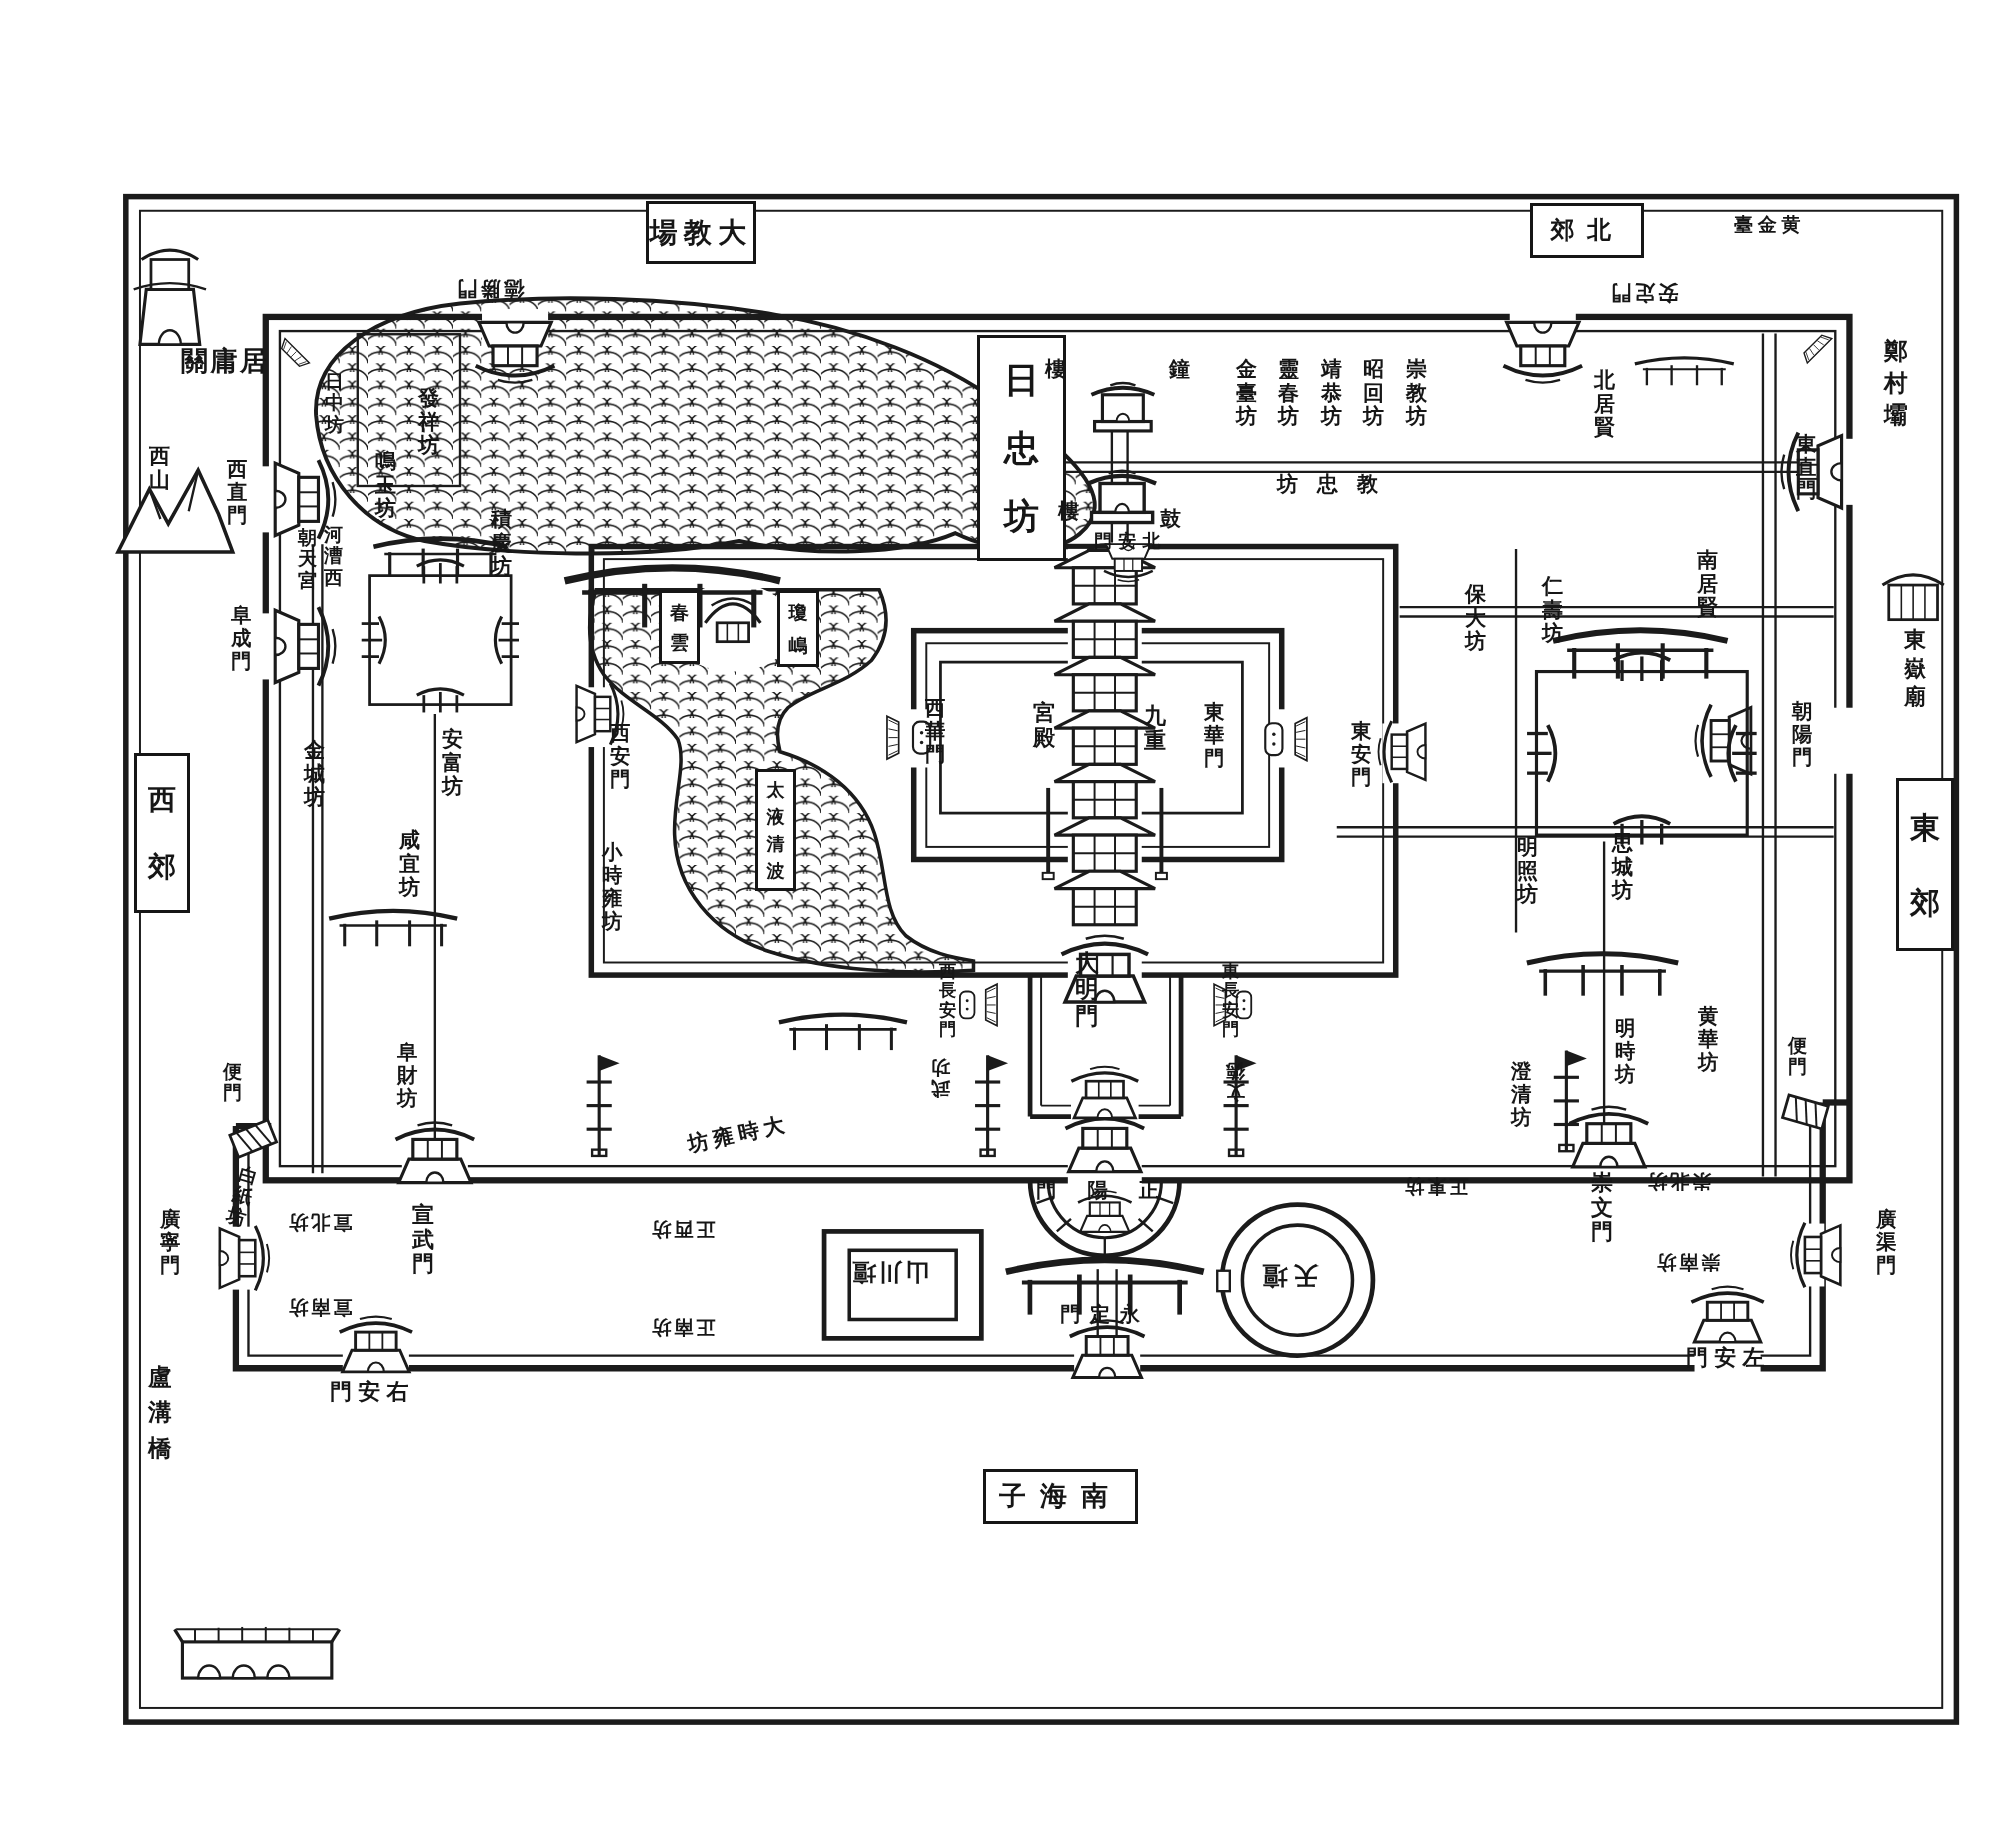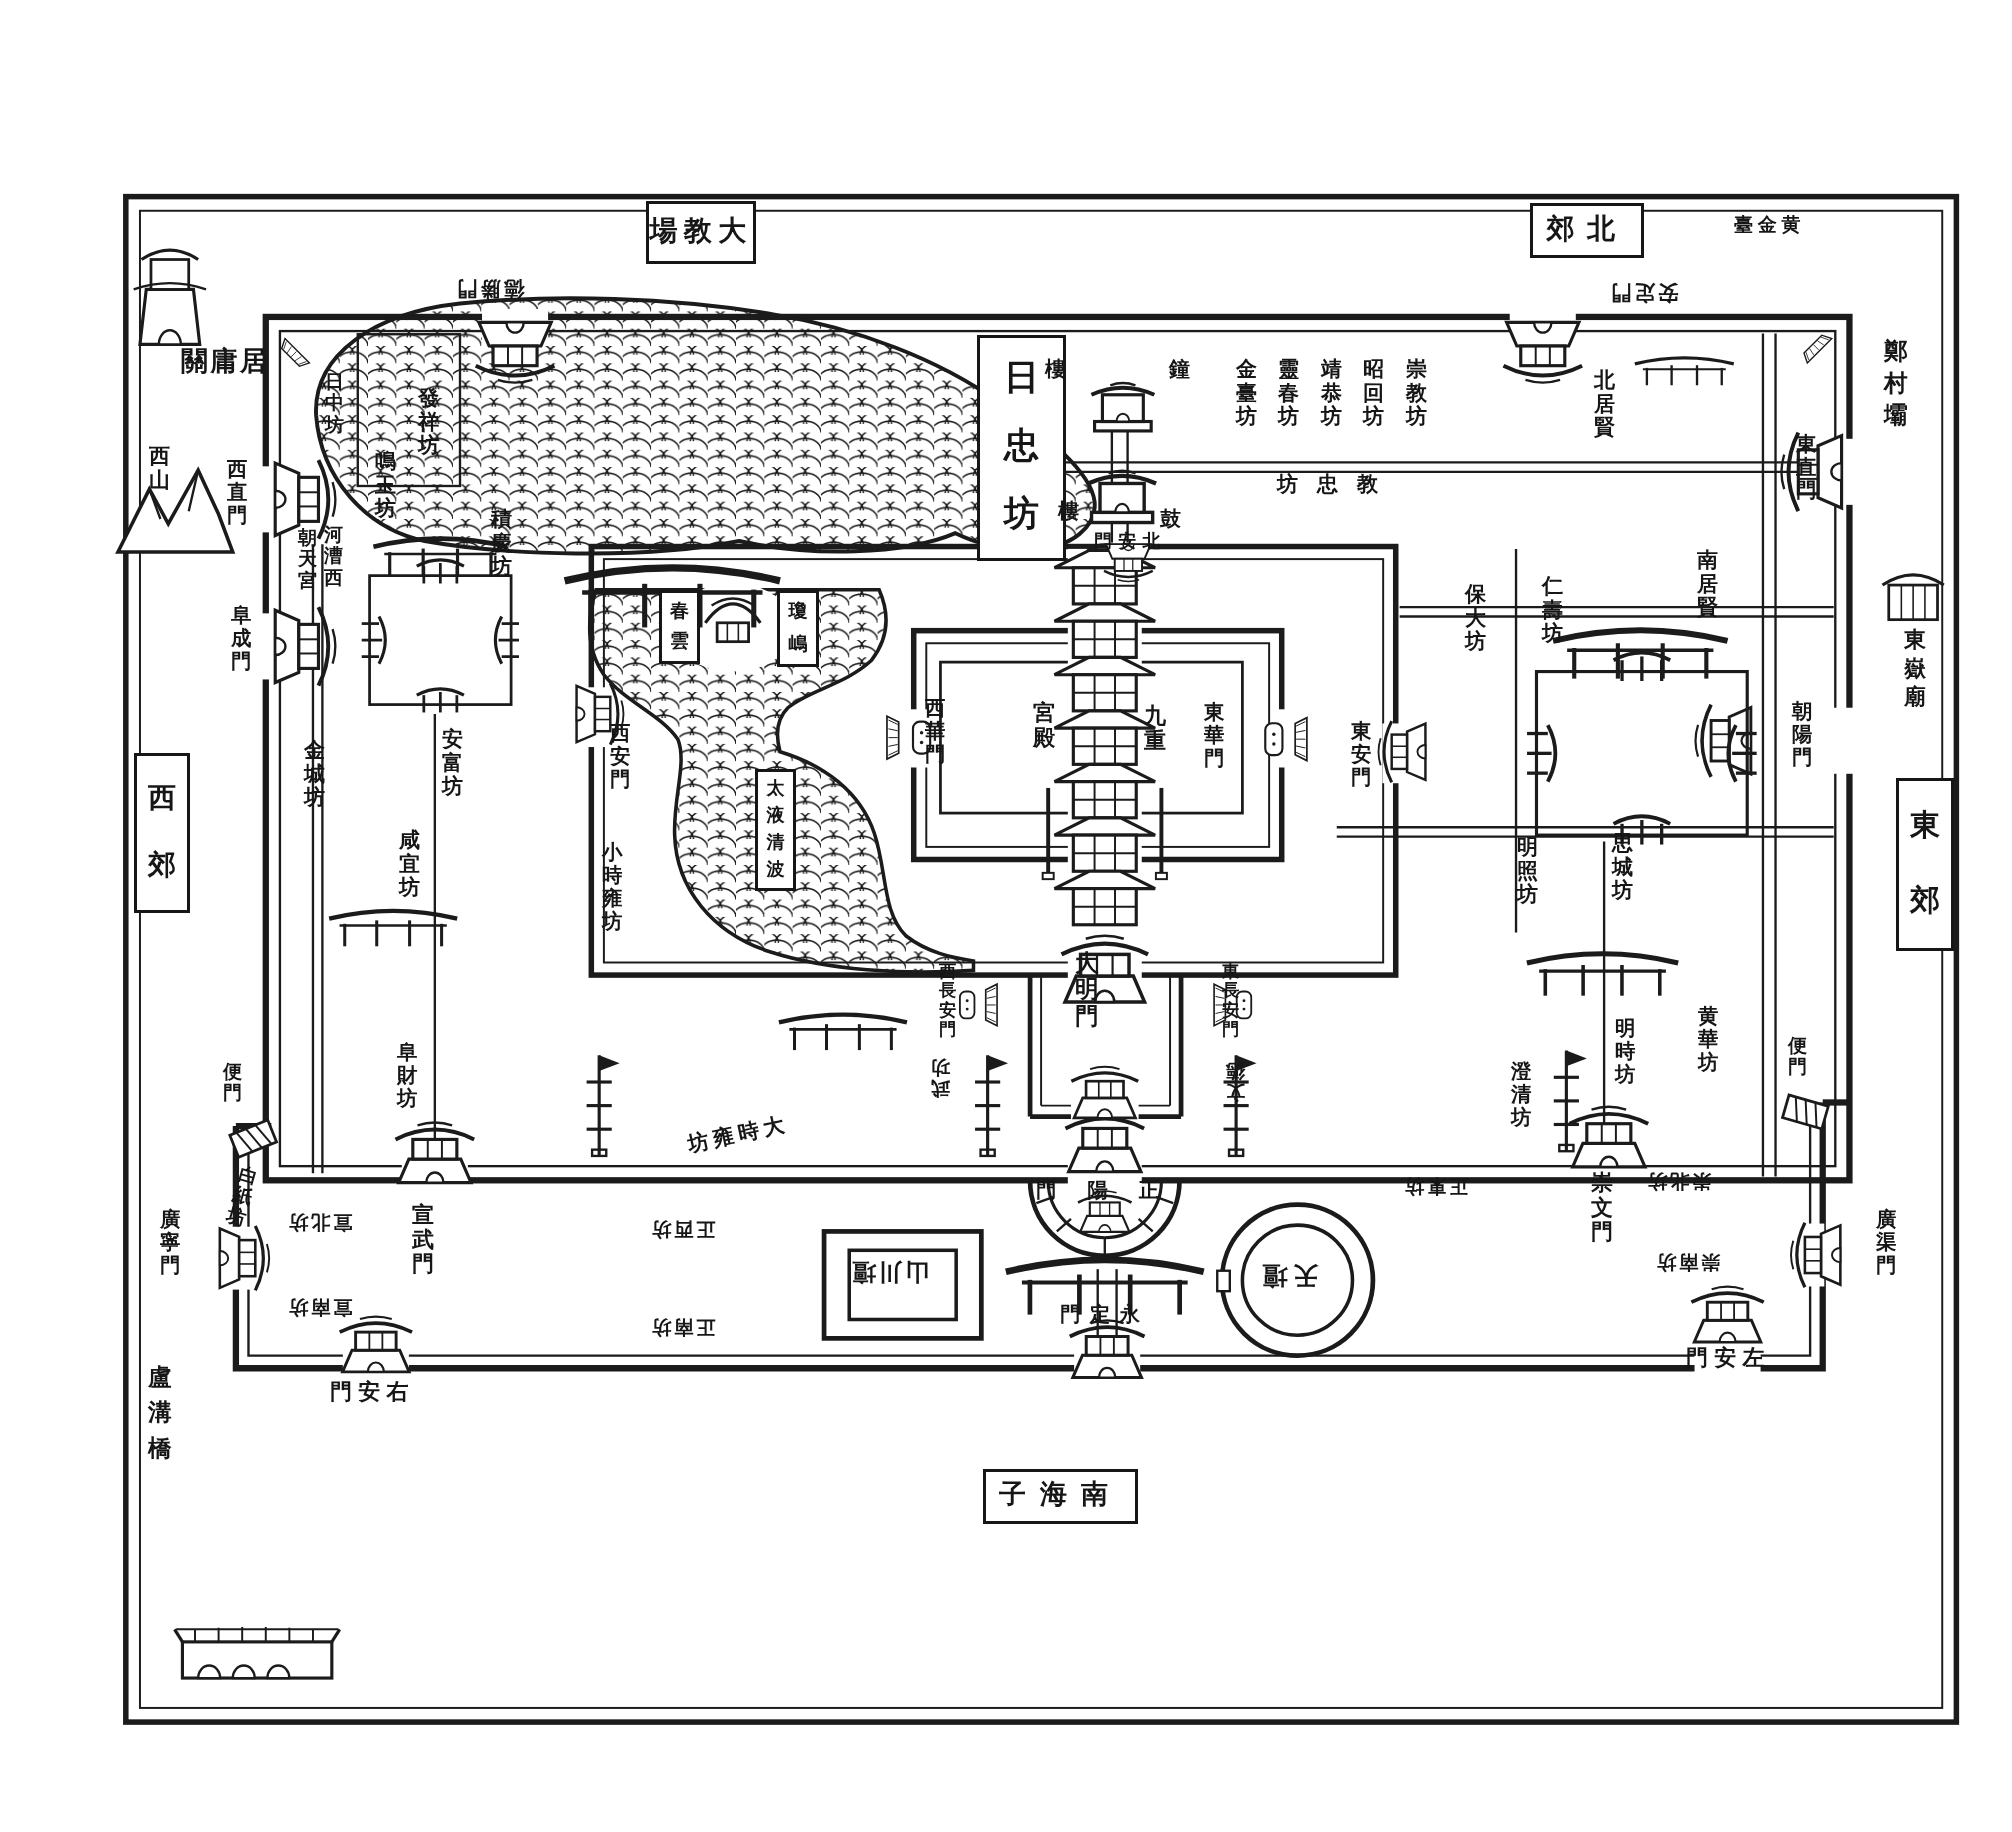--- a/index.html
+++ b/index.html
@@ -3,21 +3,21 @@
 <meta charset="utf-8">
 <style>
   html,body{margin:0;padding:0;background:#e8e8e4;}
   #page{position:relative;width:2013px;height:1833px;background:#ffffff;overflow:hidden;
         font-family:"DejaVu Sans",sans-serif;}
   svg{position:absolute;left:0;top:0;}
   #labels{position:absolute;left:0;top:0;width:100%;height:100%;}
   .label{position:absolute;color:#161616;font-weight:700;white-space:pre;
          line-height:1.12;text-align:center;z-index:5;}
   .boxed{border:3.1px solid #161616;background:#fff;display:flex;align-items:center;
-         justify-content:center;font-family:Liberation Mono, monospace;}
+         justify-content:center;}
 </style>
 </head>
 <body>
 
 <div id="page">
 
 <svg width="2013" height="1833" viewBox="0 0 2560 2331">
   <defs>
     <pattern id="waves" width="36" height="22" patternUnits="userSpaceOnUse">
       <path d="M-4,22 a18,13 0 0 1 40,0 M-22,11 a18,13 0 0 1 40,0 M14,11 a18,13 0 0 1 40,0" fill="none" stroke="#1b1b1b" stroke-width="2"></path>
@@ -344,21 +344,21 @@
       <line x1="368" y1="2088" x2="368" y2="2070"></line>
           <line x1="398" y1="2088" x2="398" y2="2072"></line>
       <line x1="224" y1="2072" x2="430" y2="2072"></line>
     </g>
   </g>
 </svg>
 
 <div id="labels">
       <div class="label" style="left: 1734px; top: 214px; font-size: 19px; letter-spacing: 4.7px;">臺金黄</div>
       <div class="label boxed" style="left: 646px; top: 201px; font-size: 28px; letter-spacing: 6.3px; width: 104px; height: 57px;">場教大</div>
-      <div class="label boxed" style="left: 1530px; top: 203px; font-size: 28px; letter-spacing: 12.6px; width: 108px; height: 49px;">郊北</div>
+      <div class="label boxed" style="left: 1530px; top: 203px; font-size: 24px; letter-spacing: 12.6px; width: 108px; height: 49px;">郊北</div>
       <div class="label" style="left: 137px; top: 346px; font-size: 27px; letter-spacing: 2.4px; margin-left: 44px;">關庸居</div>
       <div class="label" style="left: 149px; top: 445px; font-size: 21px;">西
 山</div>
       <div class="label boxed" style="left: 134px; top: 753px; font-size: 28px; line-height: 2.4; width: 50px; height: 154px;">西
 郊</div>
       <div class="label" style="left: 148px; top: 1360px; font-size: 23.6px; line-height: 1.5;">盧
 溝
 橋</div>
       <div class="label" style="left: 1884px; top: 336px; font-size: 23.6px; line-height: 1.35;">鄭
 村

